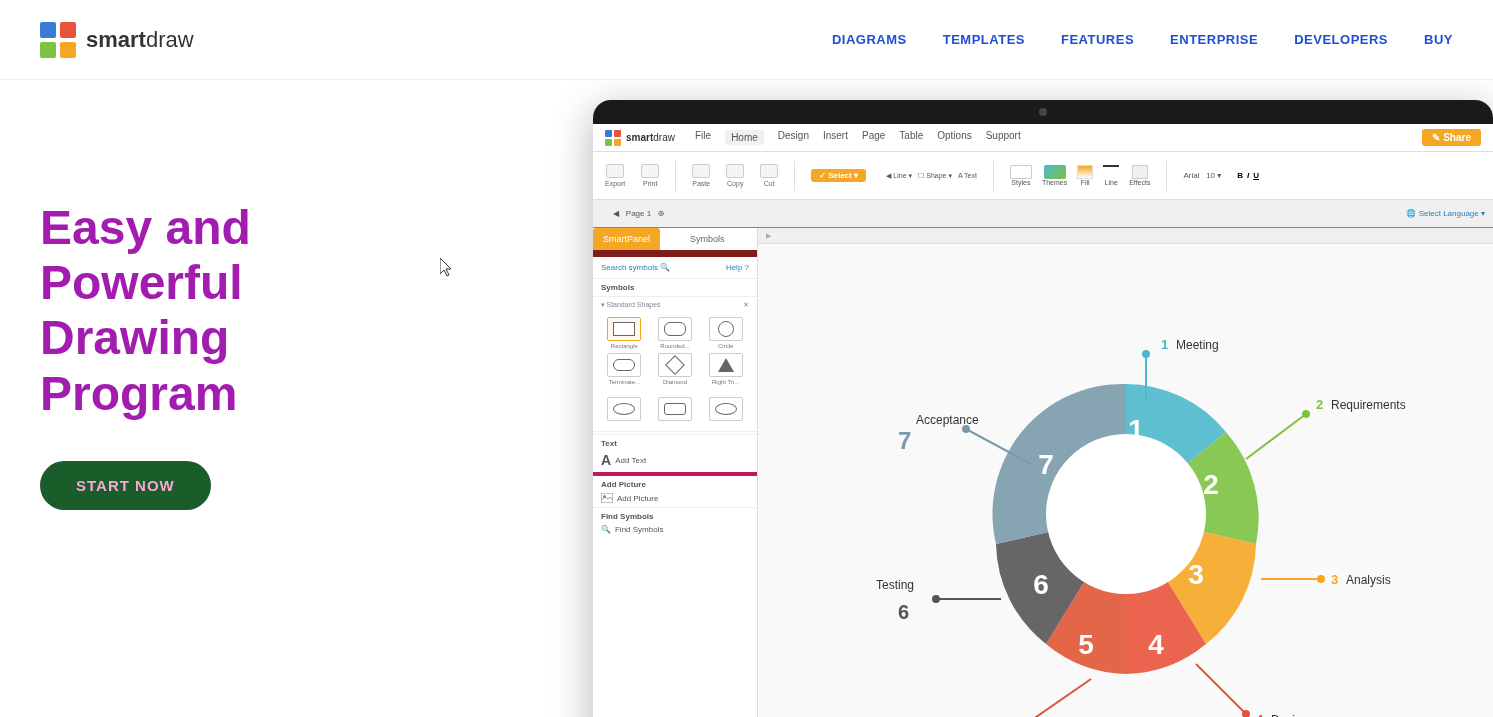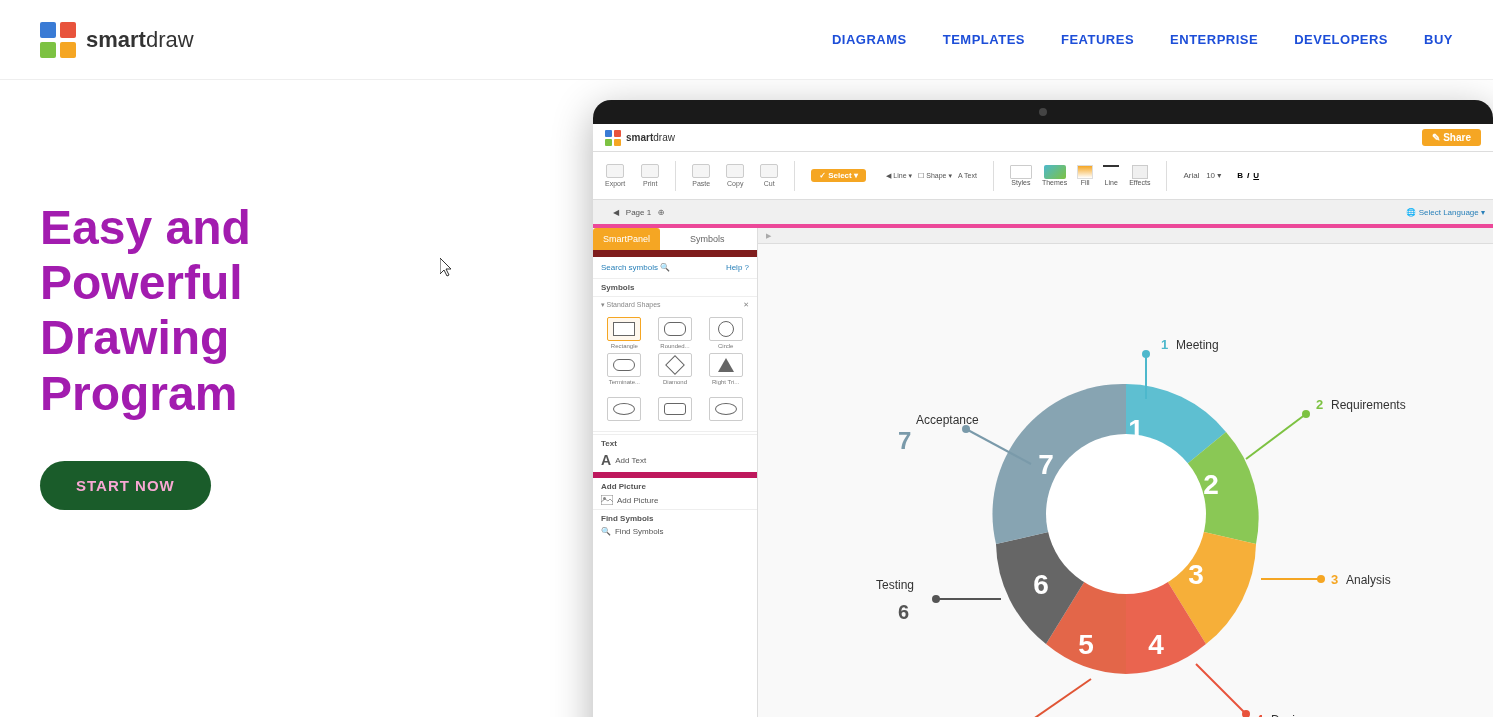--- a/index.html
+++ b/index.html
@@ -194,21 +194,21 @@
       background: #f5a623;
       color: #fff;
       font-size: 8px;
       font-weight: 700;
       padding: 2px 8px;
       border-radius: 3px;
     }
     
     .app-tabs {
       background: #f0f0f0;
-      border-bottom: 4px solid #ec4899;
+      border-bottom: 1px solid #ec4899;
       padding: 0 0 0 200px;
       height: 28px;
       display: flex;
       align-items: center;
       justify-content: flex-end;
     }
     
     .app-main {
       display: flex;
       flex: 1;
@@ -317,21 +317,21 @@
     .add-text-row {
       display: flex;
       align-items: center;
       gap: 4px;
       font-size: 8px;
       color: #555;
     }
     .text-a { font-size: 14px; font-weight: 700; color: #555; }
     .panel-picture-section {
       padding: 4px 8px;
-      border-top: 6px solid #be185d;
+      border-top: 4px solid #be185d;
     }
     .panel-find-section {
       padding: 4px 8px;
       border-top: 1px solid #eee;
     }
 
     
     .app-canvas {
       flex: 1;
       background: #f9f9f9;
@@ -394,20 +394,30 @@
           <div class="app-menubar">
             <div class="app-logo-small">
               <svg width="16" height="16" viewBox="0 0 16 16" style="vertical-align:middle;margin-right:2px;">
                 <rect x="0" y="0" width="7" height="7" rx="1" fill="#3a7bd5"></rect>
                 <rect x="9" y="0" width="7" height="7" rx="1" fill="#e8533c"></rect>
                 <rect x="0" y="9" width="7" height="7" rx="1" fill="#7dc242"></rect>
                 <rect x="9" y="9" width="7" height="7" rx="1" fill="#f5a623"></rect>
               </svg>
               <span style="font-weight:700;font-size:10px;">smart</span><span style="font-weight:300;font-size:10px;">draw</span>
             </div>
+            <div class="app-menu-items">
+              <span class="app-menu-item">File</span>
+              <span class="app-menu-item active">Home</span>
+              <span class="app-menu-item">Design</span>
+              <span class="app-menu-item">Insert</span>
+              <span class="app-menu-item">Page</span>
+              <span class="app-menu-item">Table</span>
+              <span class="app-menu-item">Options</span>
+              <span class="app-menu-item">Support</span>
+            </div>
             <div class="app-share-btn">✎ Share</div>
           </div>
 
           <div class="app-toolbar">
             <div class="toolbar-group">
               <div style="width:18px;height:14px;border:1px solid #ccc;border-radius:2px;background:#f5f5f5;"></div>
               <span style="font-size:7px;color:#666;">Export</span>
             </div>
             <div class="toolbar-group">
               <div style="width:18px;height:14px;border:1px solid #ccc;border-radius:2px;background:#f5f5f5;"></div>

